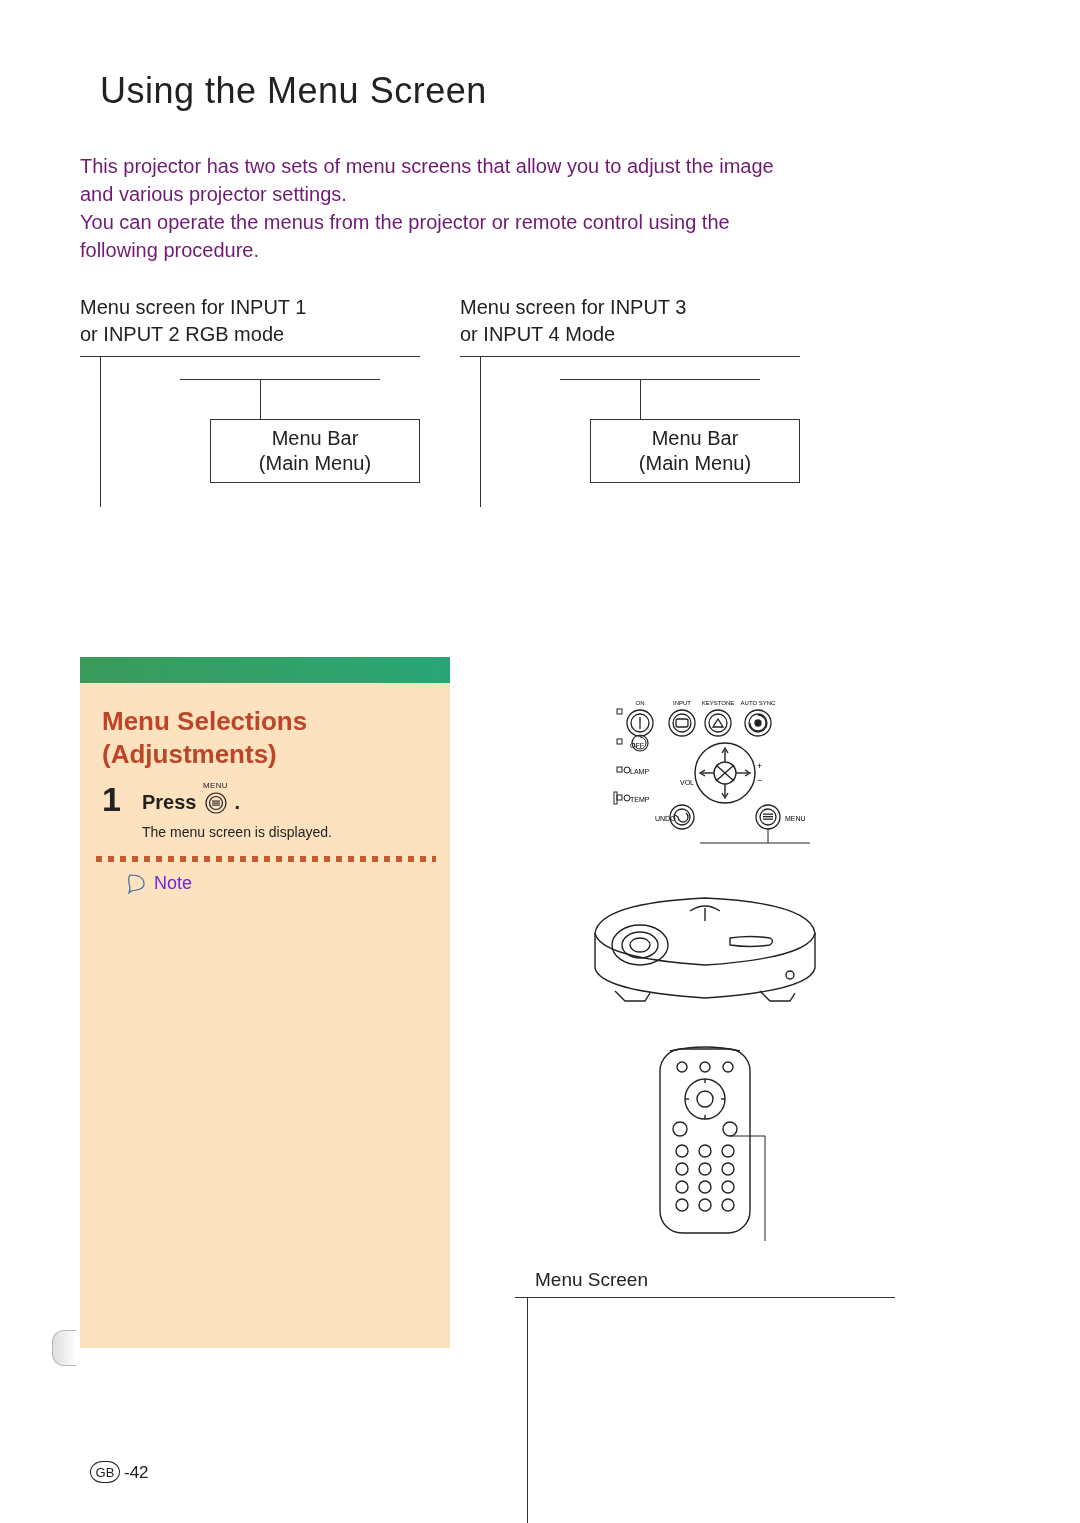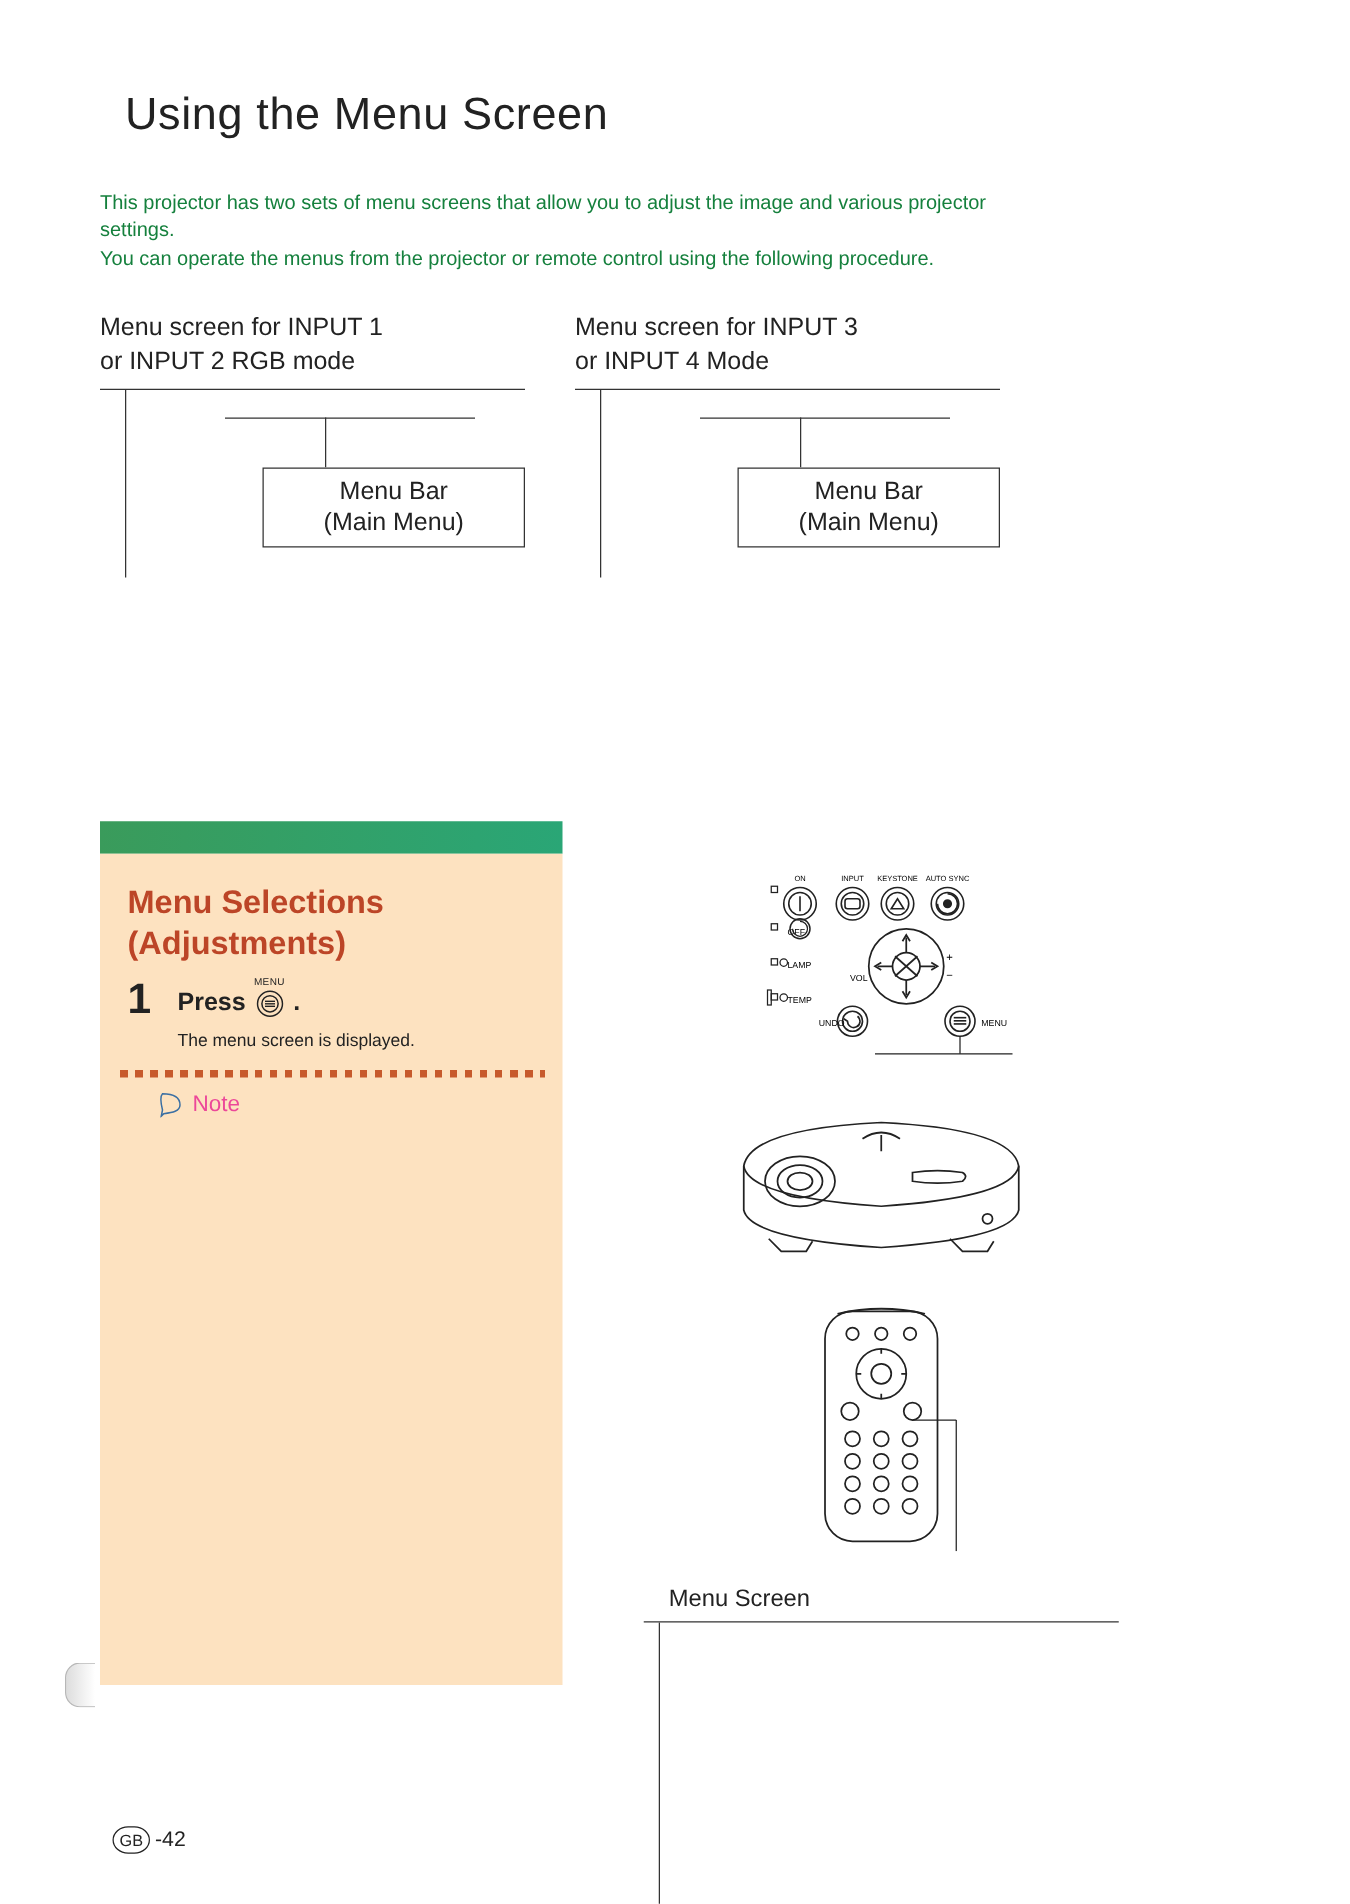--- a/index.html
+++ b/index.html
@@ -19,24 +19,24 @@
     height: 1523px;
     padding: 60px 80px 0 80px;
   }
   .title {
     font-size: 36px;
     font-weight: 400;
     margin: 10px 0 40px 20px;
     letter-spacing: 0.5px;
   }
   .intro {
-    font-size: 16px;
+    font-size: 20px;
     line-height: 1.4;
     margin: 0 0 30px 0;
-    color: #15803d;
+    color: #701a75;
   }
   .two-col {
     display: flex;
     gap: 40px;
   }
   .col { flex: 1; }
   .caption {
     font-size: 20px;
     line-height: 1.35;
     margin-bottom: 8px;
@@ -150,21 +150,21 @@
   }
   .dotted-sep {
     margin: 16px 0 10px 0;
     height: 6px;
     background: repeating-linear-gradient(90deg, #c75a2c 0 6px, transparent 6px 12px);
   }
   .note-head {
     display: flex;
     align-items: center;
     gap: 6px;
-    color: #ec4899;
+    color: #6d28d9;
     font-size: 18px;
     margin: 0 0 6px 30px;
   }
   .note-head svg { flex-shrink: 0; }
   .note-body {
     font-size: 17.5px;
     line-height: 1.35;
     margin: 0 4px 0 30px;
     text-align: justify;
   }
@@ -211,21 +211,21 @@
     border-right: none;
     border-radius: 12px 0 0 12px;
     background: linear-gradient(90deg,#ddd,#fff);
   }
   .footer {
     position: absolute;
     left: 90px;
     bottom: 40px;
     font-size: 17px;
     display: flex;
-    align-items: center;
+    align-items: flex-end;
     gap: 4px;
   }
   .footer .gb {
     border: 1.2px solid #222;
     border-radius: 50%/60%;
     width: 30px; height: 22px;
     display: inline-flex;
     align-items: center; justify-content: center;
     font-size: 13px;
     padding: 0 2px;

